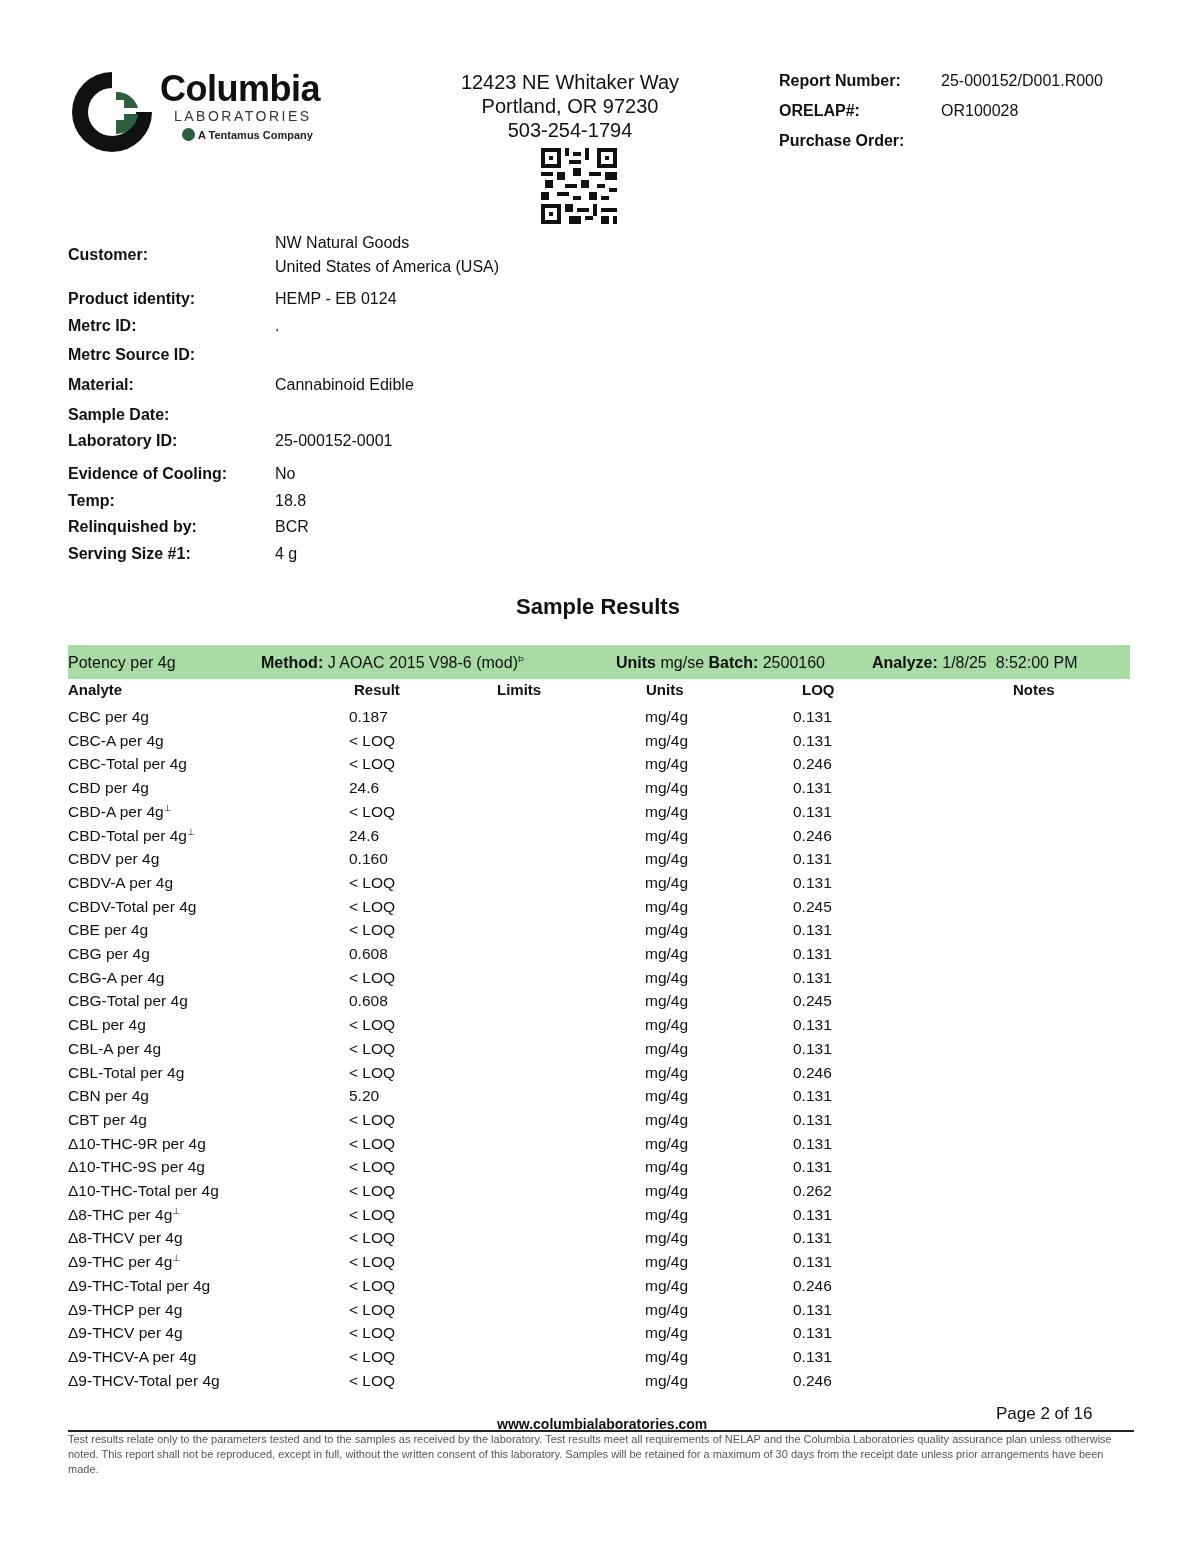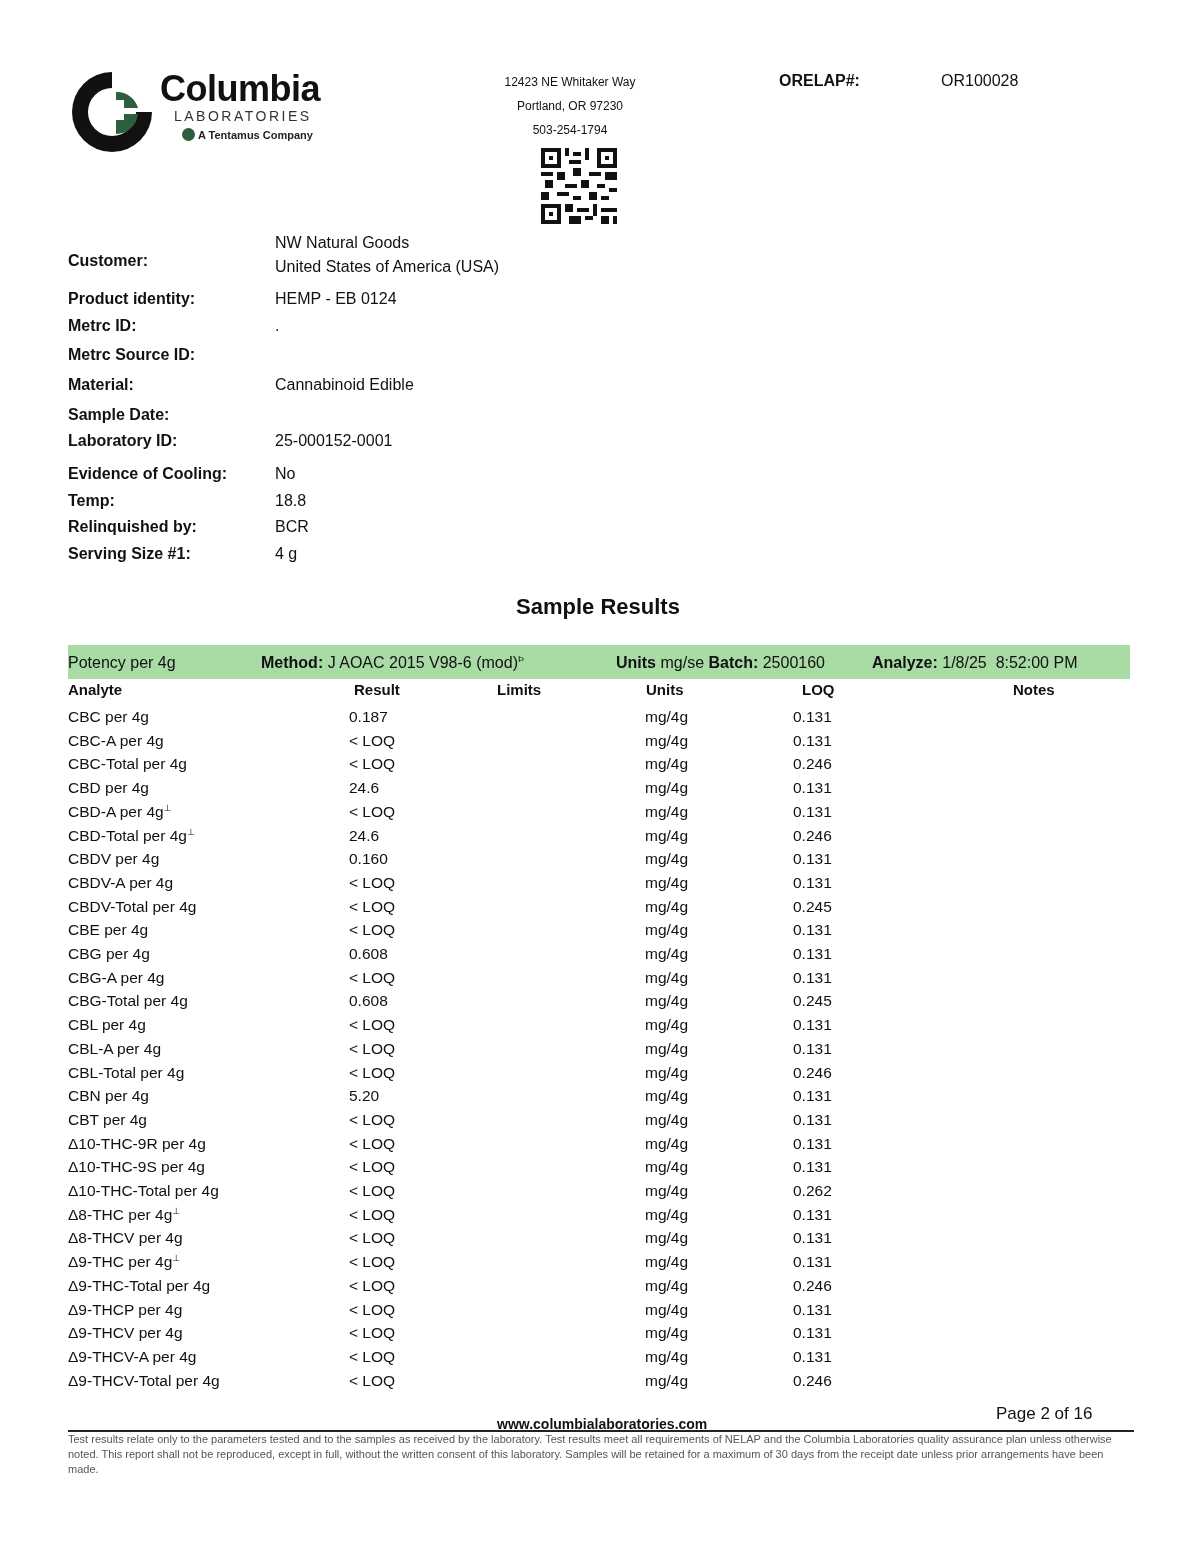--- a/index.html
+++ b/index.html
@@ -3,21 +3,21 @@
 <meta charset="utf-8">
 <style>
   html, body { margin: 0; padding: 0; background: #ffffff; }
   body { width: 1200px; height: 1554px; position: relative; font-family: "Liberation Sans", sans-serif; color: #111; overflow: hidden; }
   .abs { position: absolute; }
   .logo { left: 68px; top: 68px; width: 270px; height: 90px; }
   .logo-word { position: absolute; left: 92px; top: 0px; font-size: 36px; font-weight: bold; color: #111; letter-spacing: -0.5px; }
   .logo-sub { position: absolute; left: 106px; top: 40px; font-size: 14px; letter-spacing: 2.5px; color: #333; }
   .logo-tag { position: absolute; left: 114px; top: 60px; font-size: 11px; font-weight: bold; color: #222; }
   .logo-tag .dot { display: inline-block; width: 13px; height: 13px; border-radius: 50%; background: #2d5e3e; vertical-align: -2px; margin-right: 3px; }
-  .address { left: 460px; top: 70px; width: 220px; text-align: center; font-size: 12px; line-height: 24px; }
+  .address { left: 460px; top: 70px; width: 220px; text-align: center; font-size: 20px; line-height: 24px; }
   .qr { left: 541px; top: 148px; width: 76px; height: 76px; }
   .report { left: 779px; top: 70px; font-size: 16px; }
   .report .row { height: 30px; line-height: 22px; position: relative; }
   .report .lbl { font-weight: bold; display: inline-block; width: 162px; }
   .report .val { display: inline-block; }
   .info { left: 68px; font-size: 16px; }
   .info .lbl { position: absolute; left: 0; font-weight: bold; white-space: nowrap; }
   .info .val { position: absolute; left: 207px; white-space: nowrap; }
   .title { left: 0; width: 1196px; top: 594px; text-align: center; font-size: 22px; font-weight: bold; }
   .bar { left: 68px; top: 645px; width: 1062px; height: 34px; background: #a9dca5; font-size: 16px; }
@@ -88,25 +88,27 @@
         <rect x="15" y="15" width="4" height="1"></rect>
       <rect x="7" y="17" width="3" height="2"></rect>
         <rect x="11" y="17" width="2" height="1"></rect>
         <rect x="15" y="17" width="2" height="2"></rect>
         <rect x="18" y="17" width="1" height="2"></rect>
     </g>
   </svg>
 </div>
 
 <div class="abs report">
+  <div class="row"><span class="lbl">Report Number:</span><span class="val">25-000152/D001.R000</span></div>
   <div class="row"><span class="lbl">ORELAP#:</span><span class="val">OR100028</span></div>
+  <div class="row"><span class="lbl">Purchase Order:</span><span class="val"></span></div>
 </div>
 
 <div class="abs info" id="info" style="top:0">
-    <div class="lbl" style="top: 252px; text-align: right;">Customer:</div>
+    <div class="lbl" style="top: 246px; text-align: right;">Customer:</div>
     <div class="val" style="top: 234px;">NW Natural Goods</div>
     <div class="val" style="top: 258px;">United States of America (USA)</div>
     <div class="lbl" style="top: 290px;">Product identity:</div>
     <div class="val" style="top: 290px;">HEMP - EB 0124</div>
     <div class="lbl" style="top: 317px;">Metrc ID:</div>
     <div class="val" style="top: 317px;">.</div>
     <div class="lbl" style="top: 346px;">Metrc Source ID:</div>
     <div class="val" style="top: 346px;"></div>
     <div class="lbl" style="top: 376px;">Material:</div>
     <div class="val" style="top: 376px;">Cannabinoid Edible</div>

